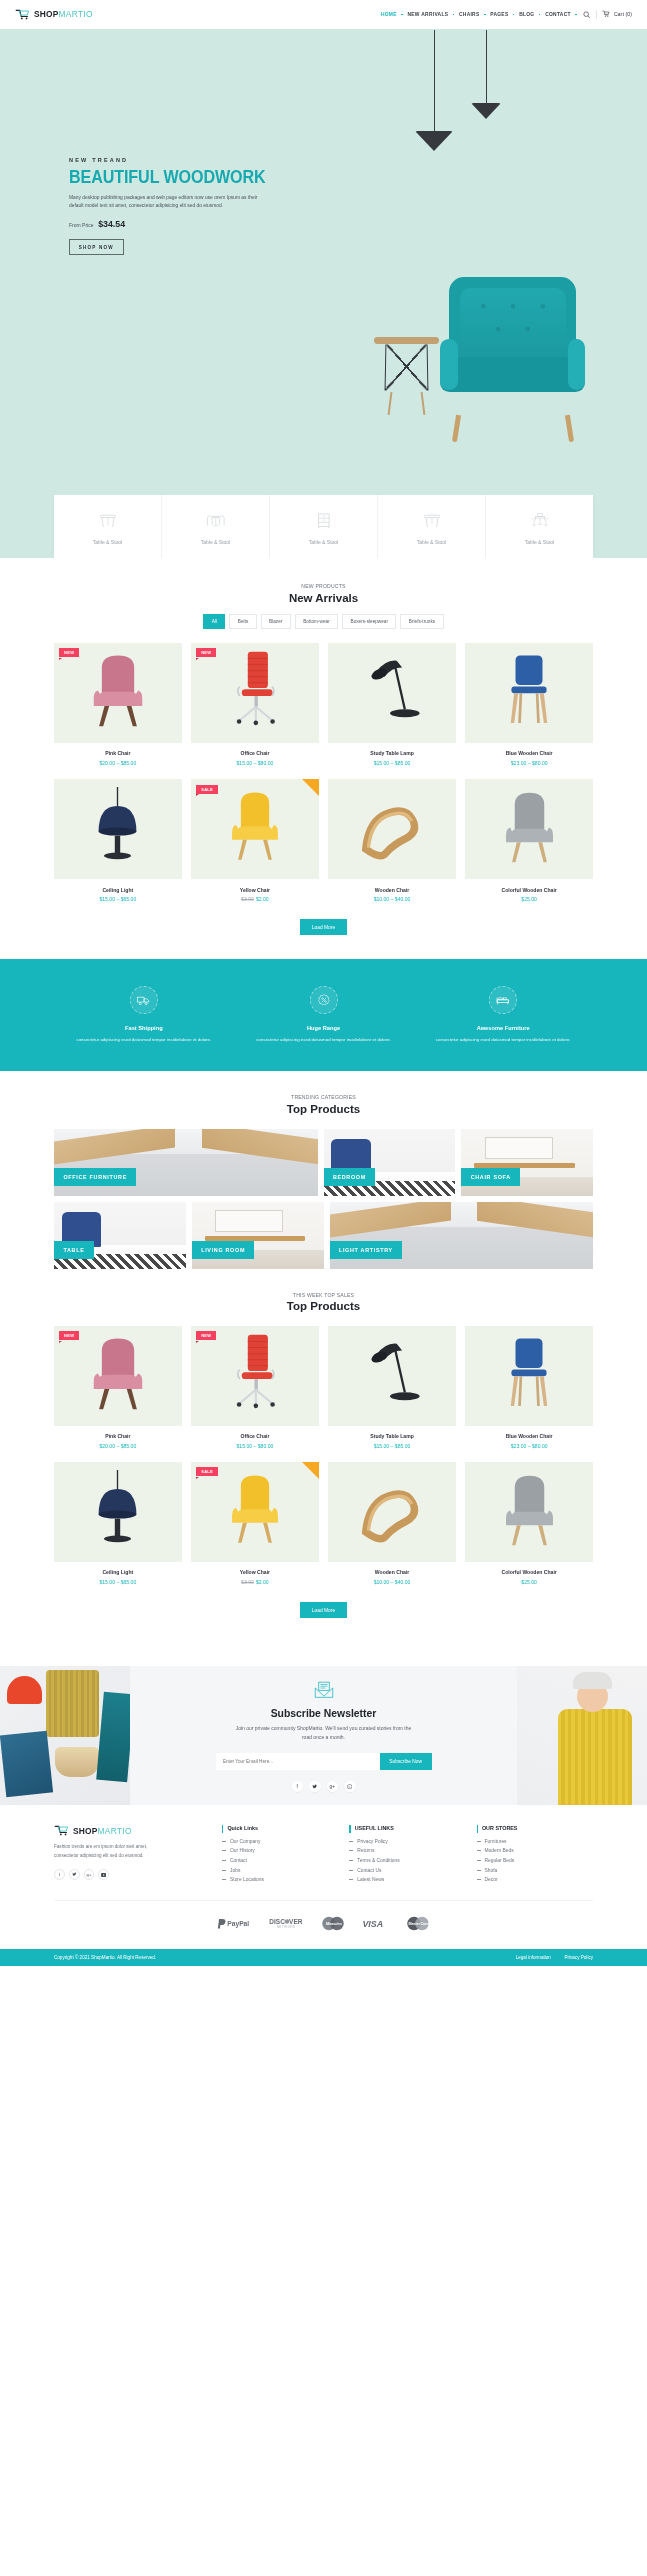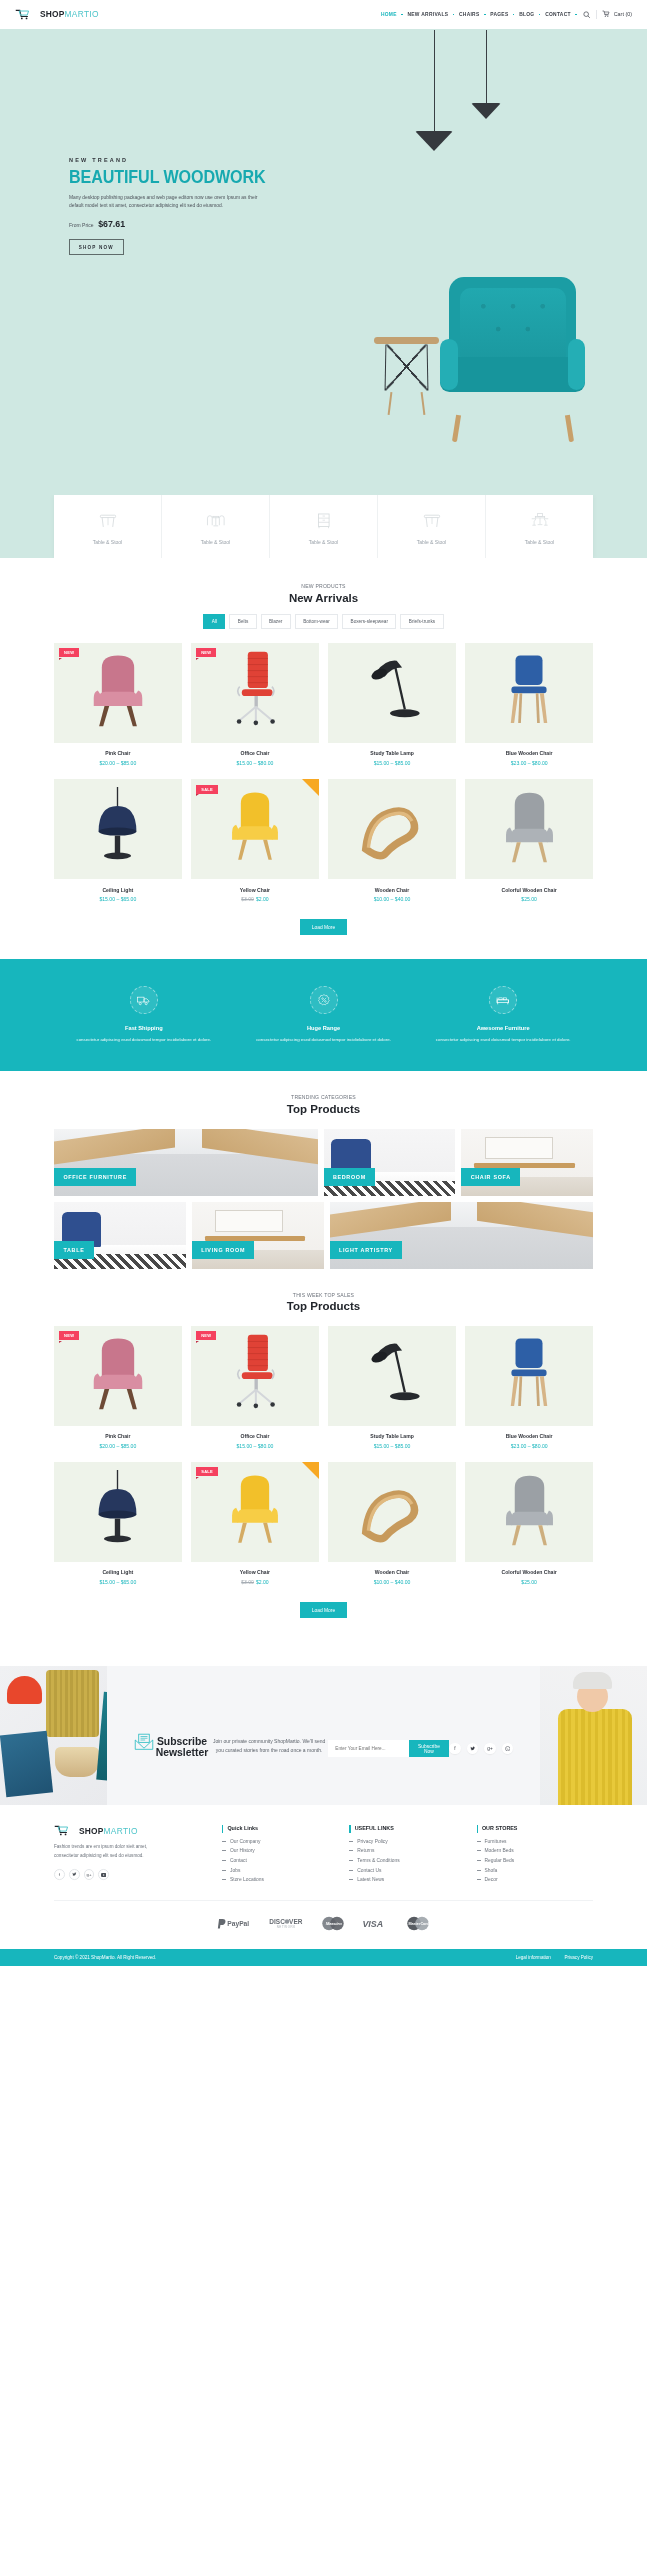--- a/index.html
+++ b/index.html
@@ -16,21 +16,21 @@
   
   .header {
     height: 29px;
     background: #fff;
     display: flex;
     align-items: center;
     padding: 0 15px;
     position: relative;
     z-index: 20;
   }
-  .brand { display: flex; align-items: center; gap: 10px; }
+  .brand { display: flex; align-items: center; gap: 4px; }
   .brand-mark { width: 15px; height: 10.8px; position: relative; }
   .brand-text { font-size: 8.4px; font-weight: bold; letter-spacing: 0.2px; }
   .brand-text .t1 { color: #22262c; }
   .brand-text .t2 { color: #4dc4c9; font-weight: normal; letter-spacing: 0.3px; }
   .nav { margin-left: auto; display: flex; align-items: center; }
   .nav-item {
     font-size: 4.9px;
     font-weight: bold;
     letter-spacing: 0.3px;
     color: #3c4049;
@@ -312,21 +312,21 @@
   }
   .ni.model-head { right: 39px; top: 15px; width: 31px; height: 31px;
     background: #f0c9a8; border-radius: 50%; }
   .ni.model-hat { right: 35px; top: 5.4px; width: 39px; height: 17.5px;
     background: #e2e2e0; border-radius: 12px 12px 2px 2px; }
   .ni.model-body { right: 15px; top: 43px; width: 74px; height: 96px;
     background: repeating-linear-gradient(90deg,#e8c93a 0 3.4px,#dcbc2c 3.4px 6.7px);
     border-radius: 9.4px 9.4px 0 0; }
   .news-mid {
     flex: 1; text-align: center; padding: 15px 27px 0;
-    display: flex; align-items: center;
+    display: flex; flex-direction: column; align-items: center;
   }
   .news-title { font-size: 10.4px; font-weight: bold; color: #22262c; margin-top: 7.4px; }
   .news-sub { font-size: 5px; color: #5d636b; line-height: 1.75; margin-top: 5.4px; max-width: 182px; }
   .news-form { display: flex; margin-top: 10.8px; width: 216px; }
   .news-input {
     flex: 1; border: none; background: #fff; padding: 0 7.4px; height: 17.5px;
     font-size: 4.7px; color: #9aa1a8; outline: none;
     font-family: "Liberation Sans", sans-serif;
   }
   .news-btn {
@@ -459,21 +459,21 @@
         <div class="st-leg l"></div>
         <div class="st-leg r"></div>
       </div>
 
       <div class="hero-copy">
         <div class="hero-eyebrow">NEW TREAND</div>
         <div class="hero-title">BEAUTIFUL WOODWORK</div>
         <div class="hero-desc">Many desktop publishing packages and web page editors now use orem Ipsum as their default model text sit amet, consectetur adipisicing elit sed do eiusmod.</div>
         <div class="hero-price-row">
           <span class="hero-price-lbl">From Price</span>
-          <span class="hero-price-val">$67.61</span>
+          <span class="hero-price-val">$34.54</span>
         </div>
         <button class="hero-btn">SHOP NOW</button>
       </div>
     </div>
   </section>
 
   <div class="cat-wrap">
     <div class="container">
       <div style="display:flex; background:#fff; box-shadow:0 0.7px 5.4px rgba(0,0,0,.05);">
 

